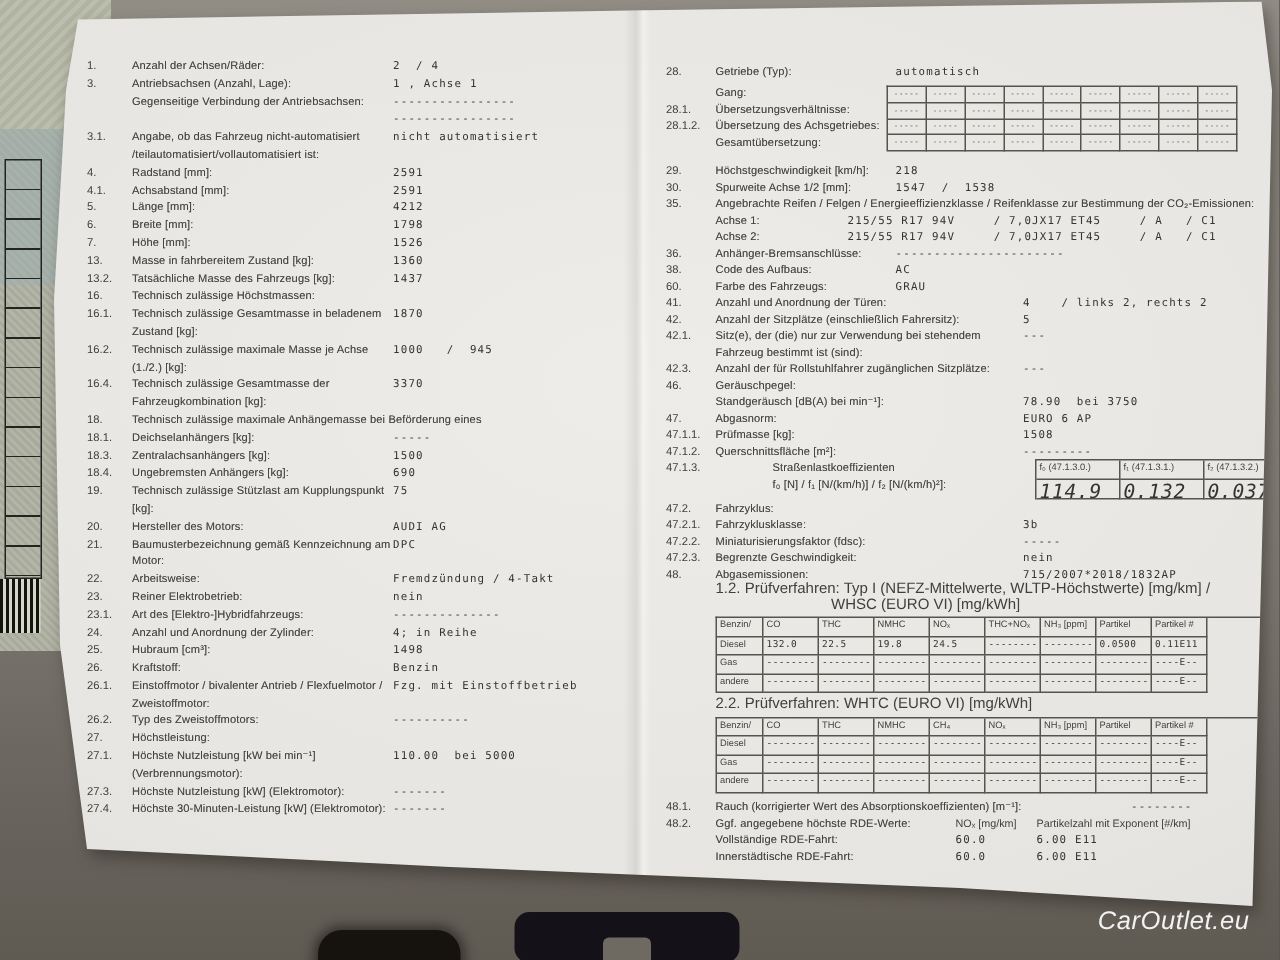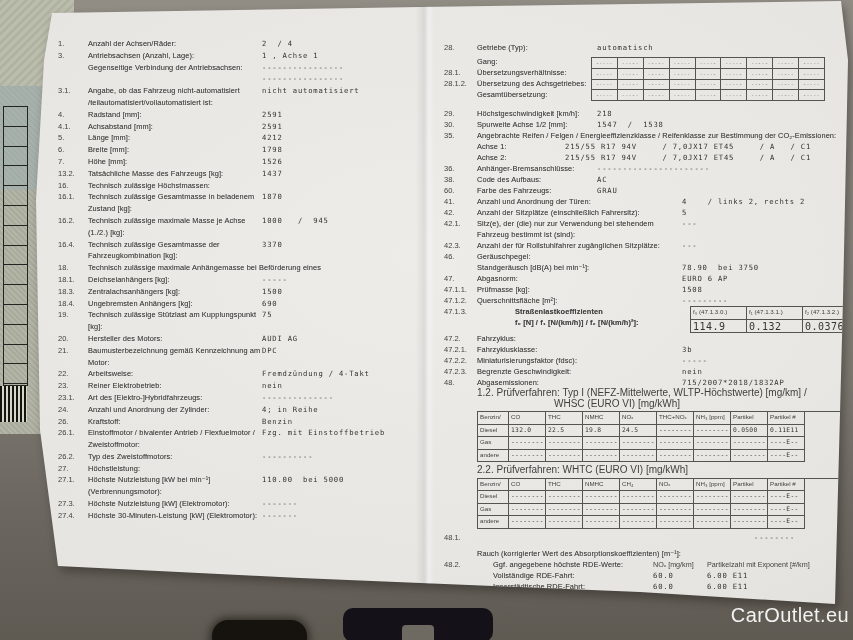--- a/index.html
+++ b/index.html
@@ -34,57 +34,57 @@
   .colR .num{flex:0 0 33px;line-height:11.0px;}
   .lab{font-size:7.4px;color:#434240;letter-spacing:.1px;line-height:11.8px;flex:none;width:174px;
     text-shadow:0 0 .4px rgba(70,68,64,.45);}
   .colR .lab{width:120px;line-height:11.0px;}
   .val{font-family:"DejaVu Sans Mono",monospace;font-size:7.2px;color:#35332f;letter-spacing:.8px;
     white-space:pre;line-height:11.8px;}
   .colR .val{line-height:11.0px;}
   .colL .wide .lab{width:315px;}
   .colR .wide .lab{width:378px;}
   .colR .indb .lab{width:205px;}
-  .colR .indc .lab{width:277px;margin-top:16px;}
+  .colR .indc .lab{width:277px;}
   .colR .axle .lab{width:88px;}
   
   .gearblock{position:relative;height:46px;margin:3px 0 6px;}
   .grow{min-height:11px;}
   .ggrid{position:absolute;left:147px;top:1px;width:233px;height:43px;display:grid;
     grid-template-rows:repeat(4,1fr);grid-template-columns:repeat(9,1fr);
     border-top:.6px solid #55554f;border-left:.6px solid #55554f;}
   .gcell{border-right:.6px solid #55554f;border-bottom:.6px solid #55554f;
     font-family:"DejaVu Sans Mono",monospace;font-size:5px;color:#45443f;letter-spacing:.4px;
     display:flex;align-items:center;justify-content:center;overflow:hidden;}
   
   .crow{min-height:26px;justify-content:space-between;}
-  .crow .labwrap{width:137px;flex:none;font-weight:bold;}
+  .crow .labwrap{width:137px;flex:none;}
   .crow .lab{width:137px;}
   .ctable{display:grid;grid-template-columns:repeat(3,56px);border-top:.6px solid #55554f;border-left:.6px solid #55554f;}
   .cth{font-size:6.2px;color:#403f3c;padding:1px 2px;height:10px;border-right:.6px solid #55554f;border-bottom:.6px solid #55554f;}
-  .ctd{font-family:"DejaVu Sans Mono",monospace;font-size:10px;letter-spacing:.5px;color:#35332f;
-    padding:1px 2px;height:10px;border-right:.6px solid #55554f;border-bottom:.6px solid #55554f;}
+  .ctd{font-family:"DejaVu Sans Mono",monospace;font-size:13px;letter-spacing:.5px;color:#35332f;
+    padding:1px 2px;height:10px;border-right:.6px solid #55554f;border-bottom:.6px solid #55554f;font-style:italic;}
   
   .tb{margin-left:33px;font-size:10px;color:#403f3c;line-height:10.6px;}
   .tbl2{padding-left:77px;}
   .etable{display:grid;grid-template-columns:31px repeat(8,37px);margin:2px 0 3px 33px;
     border-top:.6px solid #55554f;border-left:.6px solid #55554f;}
   .ech,.ecl{font-size:6.2px;color:#403f3c;padding:1px 2px;height:9.5px;
     border-right:.6px solid #55554f;border-bottom:.6px solid #55554f;overflow:hidden;white-space:nowrap;}
   .ecd{font-family:"DejaVu Sans Mono",monospace;font-size:6.3px;letter-spacing:.3px;color:#35332f;
     padding:1px 2px;height:9.5px;border-right:.6px solid #55554f;border-bottom:.6px solid #55554f;
     overflow:hidden;white-space:nowrap;}
   
-  .rrow .lab{width:160px;margin-left:16px;}
+  .rrow .lab{width:160px;}
   .rc1{flex:0 0 54px;}
   .rch{font-size:7.2px;color:#403f3c;line-height:11px;}
   
   .fcode{position:absolute;left:40px;top:581px;font-size:6px;color:#55534e;letter-spacing:.3px;}
   .fcode span{margin-right:18px;}
-  .wm{position:absolute;right:4px;top:604px;font-size:20px;color:rgba(255,255,255,.92);letter-spacing:.4px;}
+  .wm{position:absolute;right:20px;top:604px;font-size:17px;color:rgba(255,255,255,.92);letter-spacing:.4px;font-style:italic;}
   .ob1{position:absolute;left:212px;top:620px;width:95px;height:26px;background:#16130f;
     border-radius:16px 16px 0 0;box-shadow:0 0 7px 3px rgba(22,19,14,.55);}
   .ob2{position:absolute;left:343px;top:608px;width:150px;height:34px;background:#141218;border-radius:10px;}
   .ob2 .notch{position:absolute;left:59px;top:17px;width:32px;height:17px;background:#6e6a62;border-radius:4px 4px 0 0;}
 </style>
 </head>
 <body>
 
 <div class="scene">
   <div class="underdoc">
@@ -137,20 +137,25 @@
             <span class="num">6.</span>
             <div class="lab">Breite [mm]:</div>
             <div class="val"><div class="vline">1798</div></div>
           </div>
           <div class="row">
             <span class="num">7.</span>
             <div class="lab">Höhe [mm]:</div>
             <div class="val"><div class="vline">1526</div></div>
           </div>
           <div class="row">
+            <span class="num">13.</span>
+            <div class="lab">Masse in fahrbereitem Zustand [kg]:</div>
+            <div class="val"><div class="vline">1360</div></div>
+          </div>
+          <div class="row">
             <span class="num">13.2.</span>
             <div class="lab">Tatsächliche Masse des Fahrzeugs [kg]:</div>
             <div class="val"><div class="vline">1437</div></div>
           </div>
           <div class="row">
             <span class="num">16.</span>
             <div class="lab">Technisch zulässige Höchstmassen:</div>
             <div class="val"></div>
           </div>
           <div class="row">
@@ -215,20 +220,25 @@
           </div>
           <div class="row">
             <span class="num">23.1.</span>
             <div class="lab">Art des [Elektro-]Hybridfahrzeugs:</div>
             <div class="val"><div class="vline">--------------</div></div>
           </div>
           <div class="row">
             <span class="num">24.</span>
             <div class="lab">Anzahl und Anordnung der Zylinder:</div>
             <div class="val"><div class="vline">4; in Reihe</div></div>
+          </div>
+          <div class="row">
+            <span class="num">25.</span>
+            <div class="lab">Hubraum [cm³]:</div>
+            <div class="val"><div class="vline">1498</div></div>
           </div>
           <div class="row">
             <span class="num">26.</span>
             <div class="lab">Kraftstoff:</div>
             <div class="val"><div class="vline">Benzin</div></div>
           </div>
           <div class="row">
             <span class="num">26.1.</span>
             <div class="lab">Einstoffmotor / bivalenter Antrieb / Flexfuelmotor / Zweistoffmotor:</div>
             <div class="val"><div class="vline">Fzg. mit Einstoffbetrieb</div></div>

